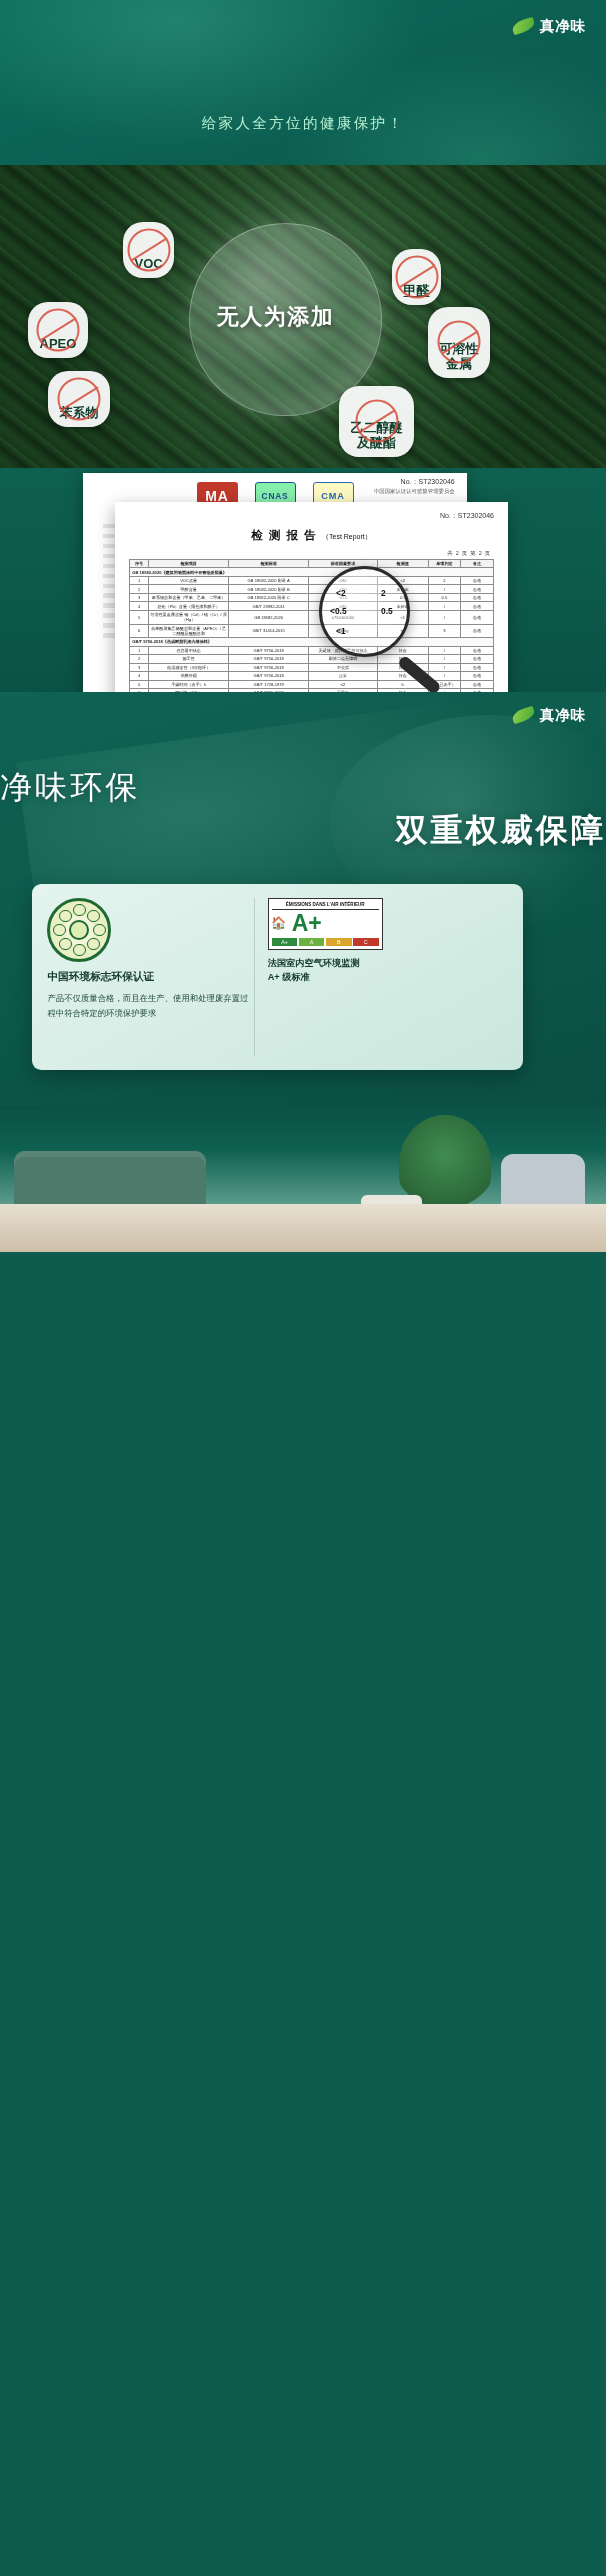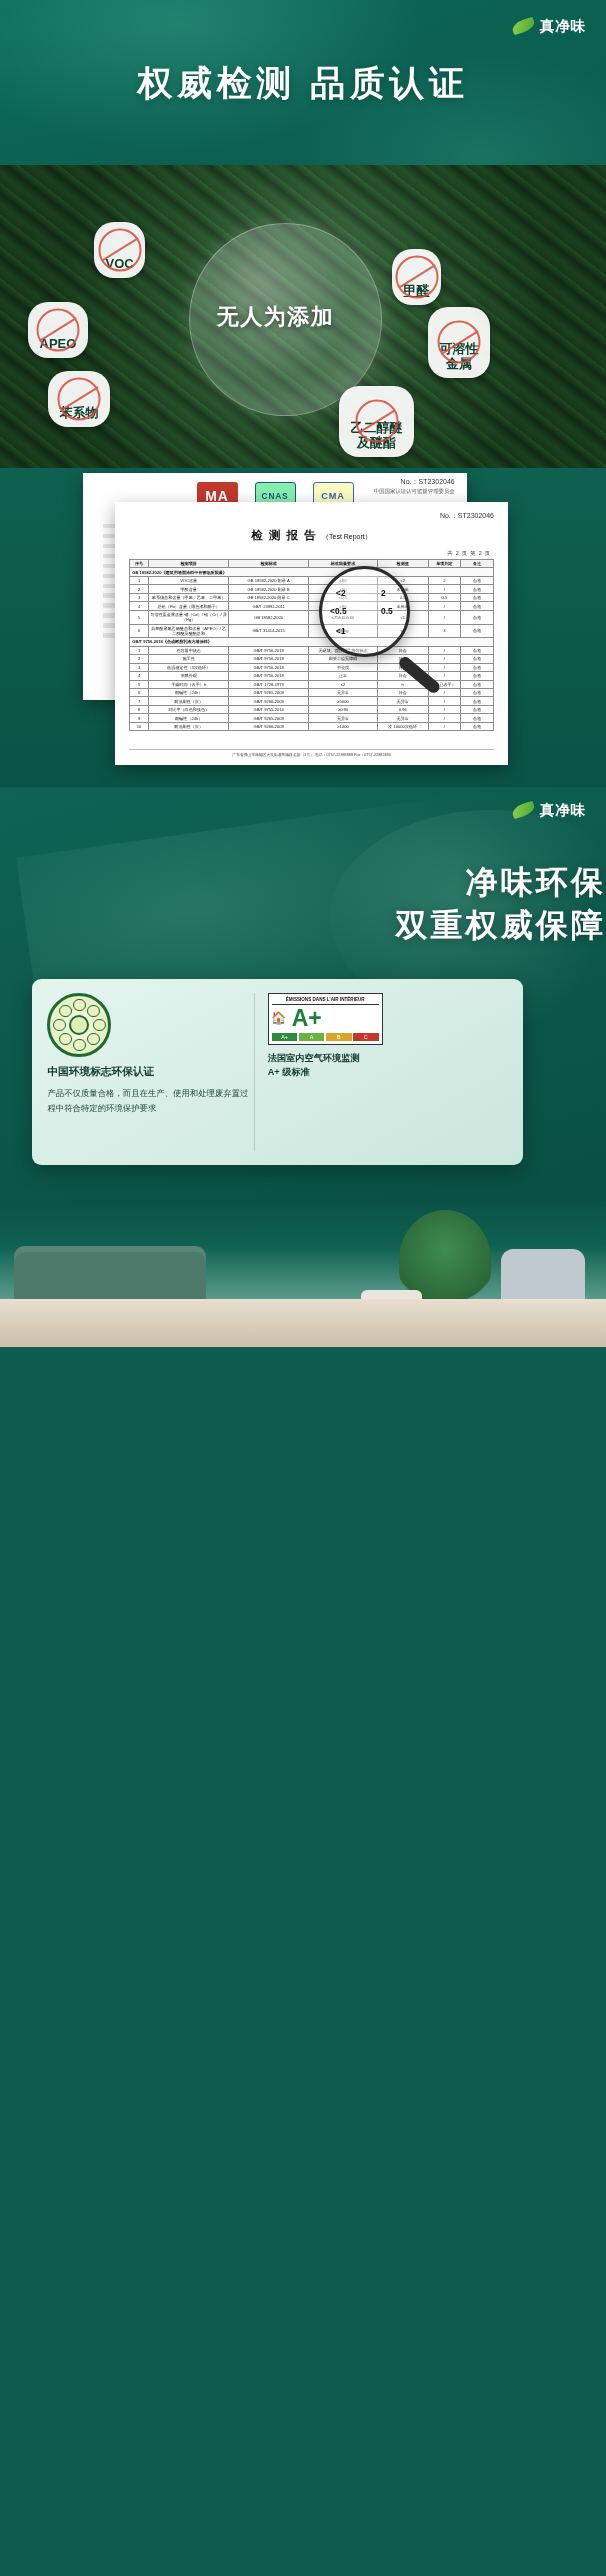--- a/index.html
+++ b/index.html
@@ -131,32 +131,32 @@
     opacity: 0.85;
     pointer-events: none;
   }
   .tag .ban:before {
     content:"";
     position:absolute; left: -1.5px; top: 18.4px;
     width: 43px; height: 2.3px;
     background: #d64b3a;
     transform: rotate(-32deg);
   }
-  .tag-voc   { left: 94px; top: 57px; }
+  .tag-voc   { left: 123px; top: 57px; }
   .tag-jql   { left: 392px; top: 84px; text-decoration: underline; }
   .tag-apeo  { left: 28px;  top: 137px; }
   .tag-metal { left: 428px; top: 142px; }
   .tag-benz  { left: 48px;  top: 206px; }
   .tag-ether { left: 339px; top: 211px; margin-top: 10px; }
 
   
   .report-wrap {
     position: relative;
     width: 606px;
-    height: 319px;
+    height: 224px;
     background: linear-gradient(180deg, #0e6050 0%, #0c5949 55%, #0b5246 100%);
     overflow: hidden;
   }
   .paper {
     position: absolute;
     background: #ffffff;
     box-shadow: 0 4.6px 17px rgba(0,0,0,0.35);
   }
   .paper-back {
     left: 83px; top: 4.6px;
@@ -286,23 +286,23 @@
     position: absolute;
     right: -46px; top: 23px;
     width: 322px; height: 215px;
     border-radius: 50%;
     background: radial-gradient(circle at 40% 40%, rgba(180,240,215,0.16), rgba(180,240,215,0) 65%);
   }
   .brand-logo.dark { top: 14px; }
   .cert-title {
     position: absolute;
     left: 0; right: 0; top: 74px;
-    text-align: right;
+    text-align: left;
     font-size: 32px;
-    font-weight: bold;
+    font-weight: normal;
     letter-spacing: 3.1px;
     color: #fff;
     text-shadow: 0 2.3px 9.2px rgba(0,0,0,0.3);
   }
   .cert-title2 {
     position: absolute;
     left: 0; right: 0; top: 117px;
     text-align: right;
     font-size: 32px;
     font-weight: bold;
@@ -418,21 +418,21 @@
 
 <div class="page">
 
   <section class="hero">
     <div class="glow"></div>
     <div class="glow2"></div>
     <div class="brand-logo">
       <span class="leaf"></span>
       <span class="btxt">真净味</span>
     </div>
-    <div class="hero-title">权威检测  品质认证</div>
+    <div class="hero-sub">给家人全方位的健康保护！</div>
   </section>
 
   <section class="forest">
     <div class="bubble"></div>
     <div class="bubble-text">无人为添加</div>
 
     <div class="tag tag-voc">
       <span class="ban"></span>
       <span>VOC</span>
     </div>

